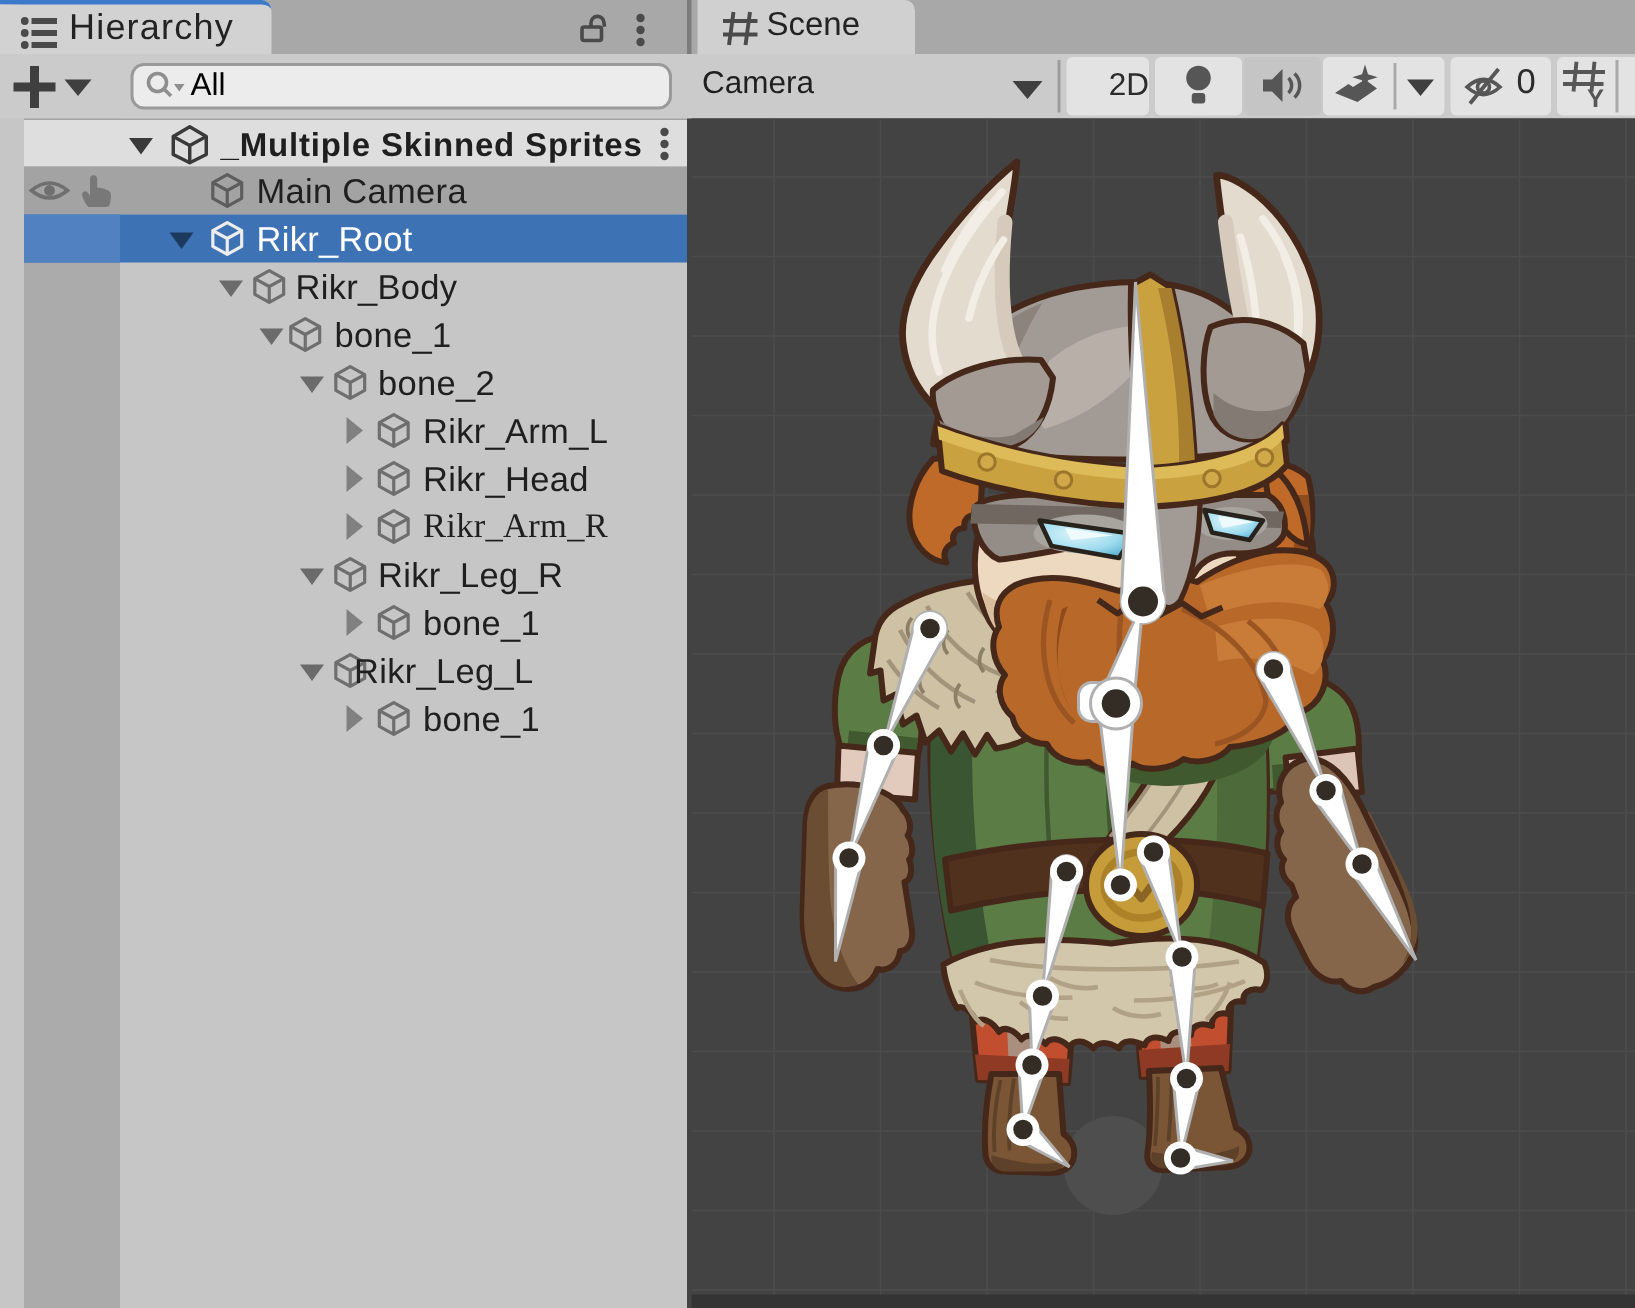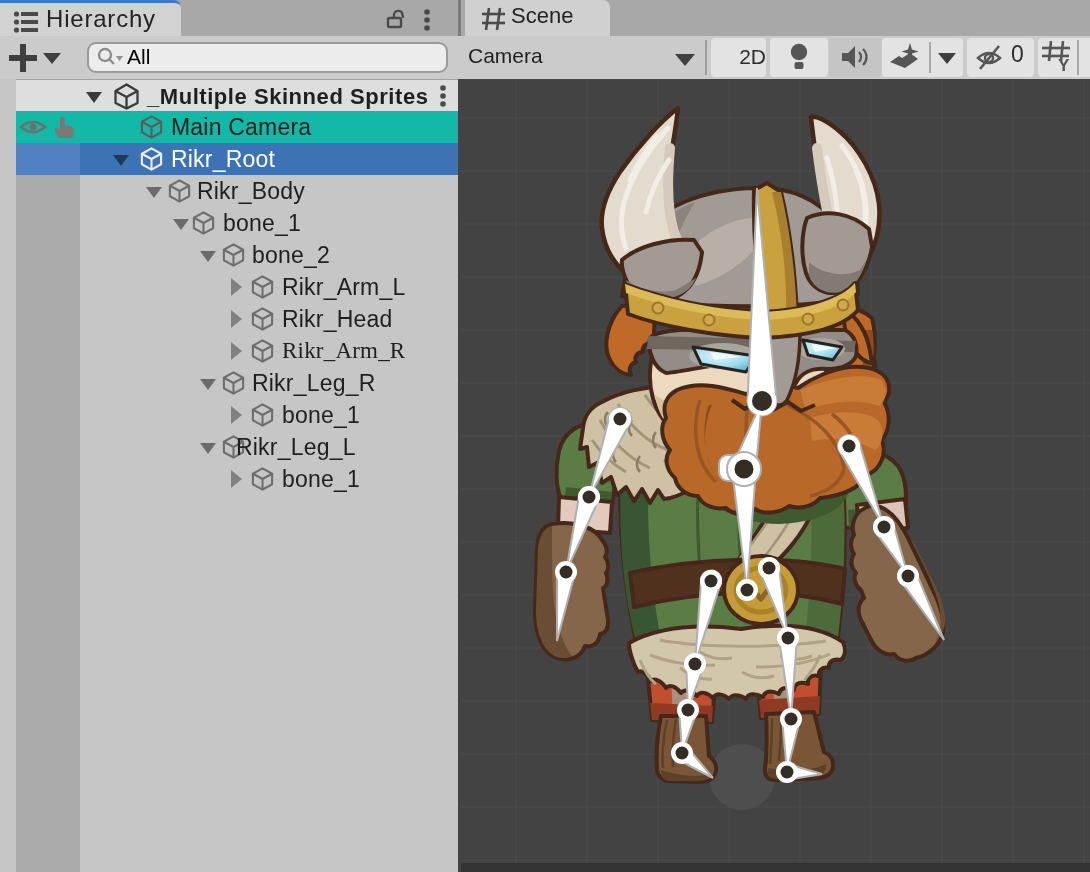--- a/index.html
+++ b/index.html
@@ -106,21 +106,21 @@
           </svg>
           <span class="lbl" style="left:131px;font-weight:bold;">_Multiple Skinned Sprites</span>
           <svg width="8" height="24" viewBox="0 0 8 24" style="position:absolute;left:423px;top:4px">
             <g fill="#4a4a4a">
               <circle cx="4" cy="4" r="2.8"></circle>
               <circle cx="4" cy="12" r="2.8"></circle>
               <circle cx="4" cy="20" r="2.8"></circle>
             </g>
           </svg>
         </div>
-    <div class="row" style="top:32px;background:#14b8a6;">
+    <div class="row" style="top:32px;background:#a3a3a3;">
           <svg width="64" height="32" viewBox="0 0 64 32" style="position:absolute;left:0;top:0">
             <path d="M5 16 Q17 6 29 16 Q17 26 5 16 Z" fill="none" stroke="#6f6f6f" stroke-width="2.4"></path>
             <circle cx="17" cy="16" r="3.6" fill="#6f6f6f"></circle>
             <path d="M43 27 q-3 -3 -4 -7 q-0.8 -3 1.2 -3.4 q1.8 -0.3 2.8 1.4 l1 1.6 V8.5 q0 -2.7 2.4 -2.7 2.4 0 2.4 2.7 V14 q4.6 0.3 7.4 2 q2.2 1.4 1.8 4.6 l-0.8 4.4 q-0.4 2 -2.6 2 z" fill="#787878"></path>
           </svg>
           <svg class="ico" width="25" height="26" viewBox="0 0 26 27" style="left:123px">
             <g fill="none" stroke="#5d5d5d" stroke-width="2.2" stroke-linejoin="round">
               <path d="M13 2.5 L23 8 V19 L13 24.5 L3 19 V8 Z"></path>
               <path d="M3 8 L13 13.5 L23 8 M13 13.5 V24.5"></path>
             </g>

